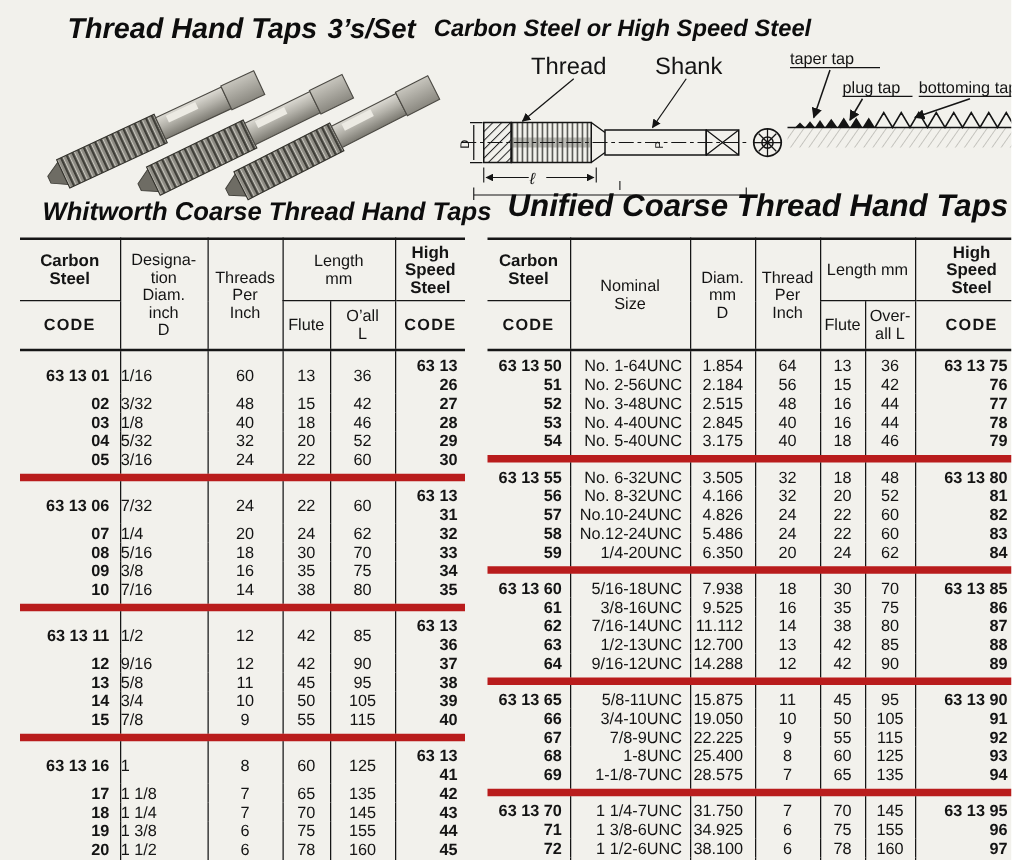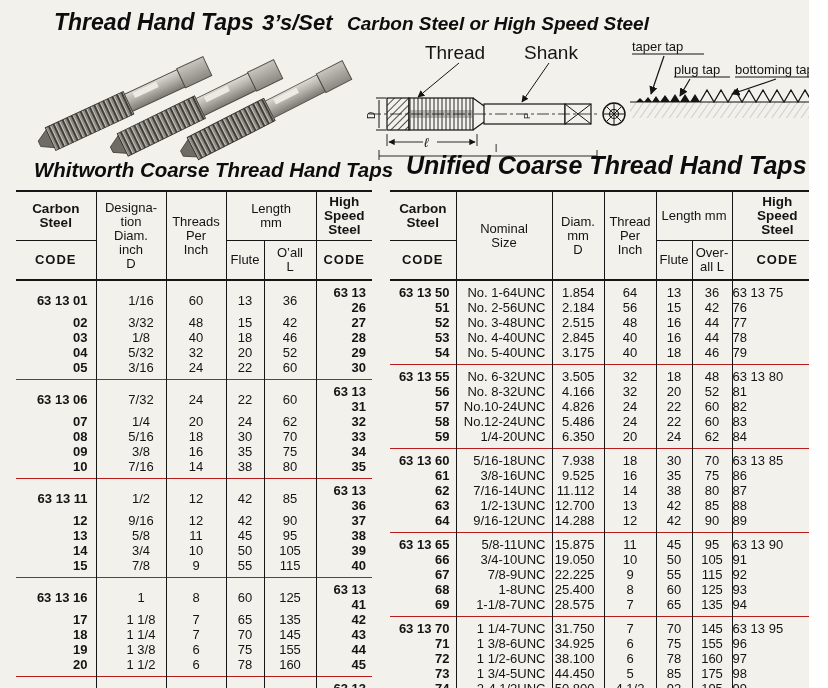--- a/index.html
+++ b/index.html
@@ -24,36 +24,36 @@
   th, td { padding:0; font-size:13px; color:#141414; }
   th + th, td + td { border-left:1.5px solid #161616; }
   thead { border-bottom:2px solid #161616; }
   thead th { font-weight:normal; text-align:center; vertical-align:middle;
              white-space:pre-line; line-height:14px; }
   thead tr.r1 th { height:48px; }
   thead tr.r2 th { height:38px; }
   thead th.bold { font-weight:bold; font-size:13.5px; }
   thead th.split { border-bottom:1.5px solid #161616; }
   thead th.code-h { letter-spacing:1px;font-weight:bold; }
-  tbody + tbody { border-top:1px solid #b91c1c; }
+  tbody + tbody { border-top:6px solid #b91c1c; }
   tbody td { line-height:15px; }
   tbody tr:first-child td { padding-top:4px; }
   tbody tr:last-child td  { padding-bottom:4px; }
 
   
   #wt td.c0 { text-align:right; font-weight:bold; padding-right:8px; }
-  #wt td.c1 { text-align:center; padding-left:20px; }
+  #wt td.c1 { text-align:left; padding-left:0; }
   #wt td.c2, #wt td.c3, #wt td.c4 { text-align:center; }
   #wt td.c5 { text-align:right; font-weight:bold; padding-right:6px; }
   
   #ut td.c0 { text-align:right; font-weight:bold; padding-right:6px; }
   #ut td.c1 { text-align:right; padding-right:6px; }
   #ut td.c2 { text-align:right; padding-right:9px; }
   #ut td.c3, #ut td.c4, #ut td.c5 { text-align:center; }
-  #ut td.c6 { text-align:left; font-weight:normal; padding-right:16px; }
+  #ut td.c6 { text-align:right; font-weight:bold; padding-right:16px; }
 
   svg text { font-family:"Liberation Sans", sans-serif; fill:#141414; }
 </style>
 </head>
 <body>
 
 <div class="page">
 
   <span class="abs hdr t-main">Thread Hand Taps</span>
   <span class="abs hdr t-set">3’s/Set</span>

